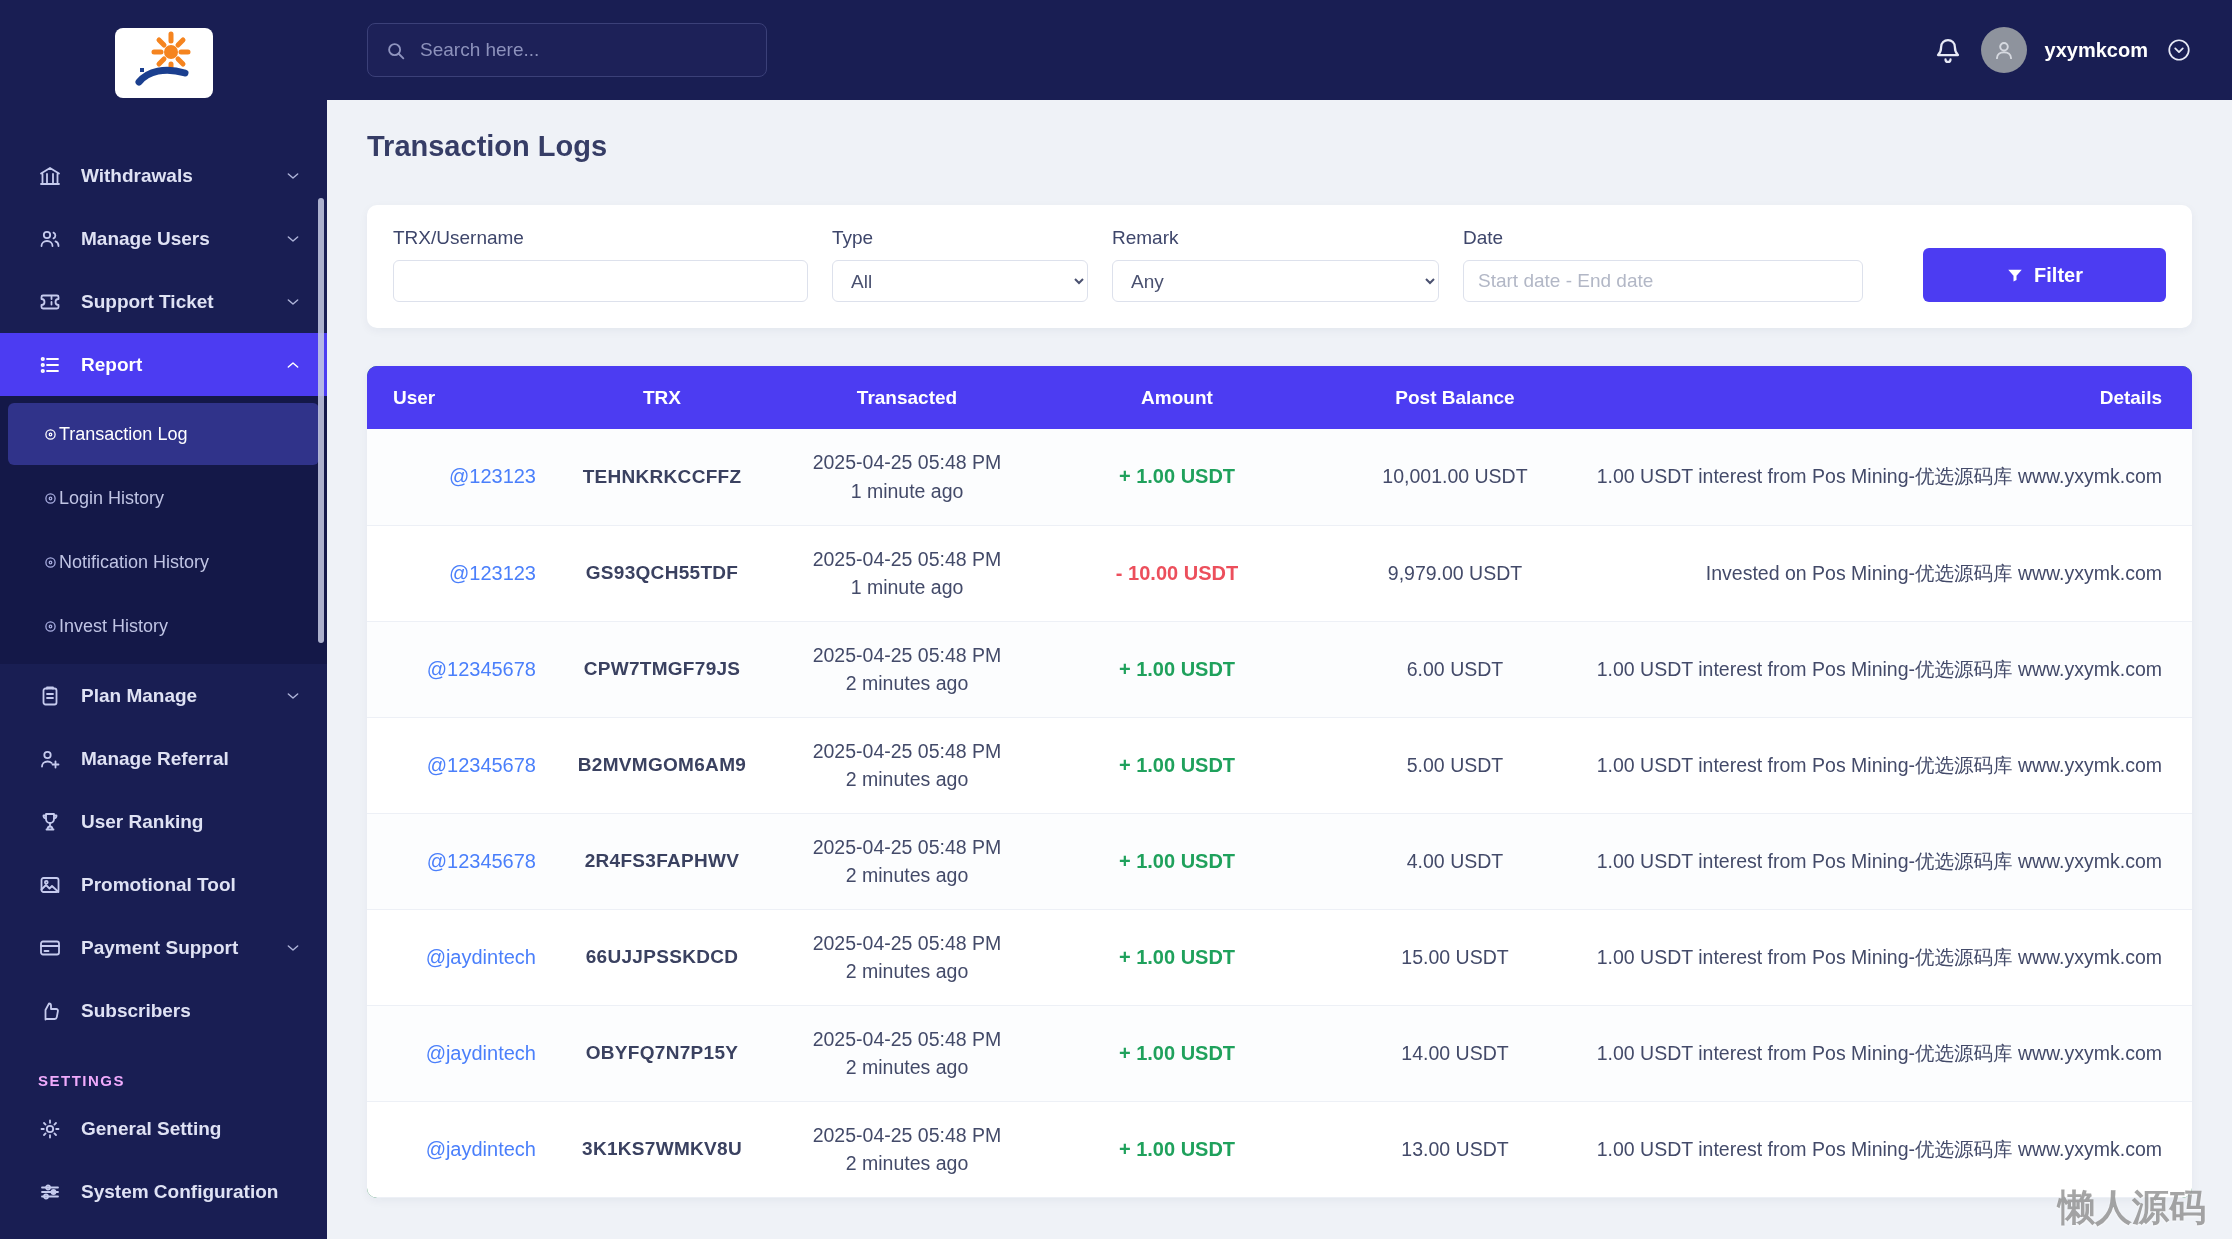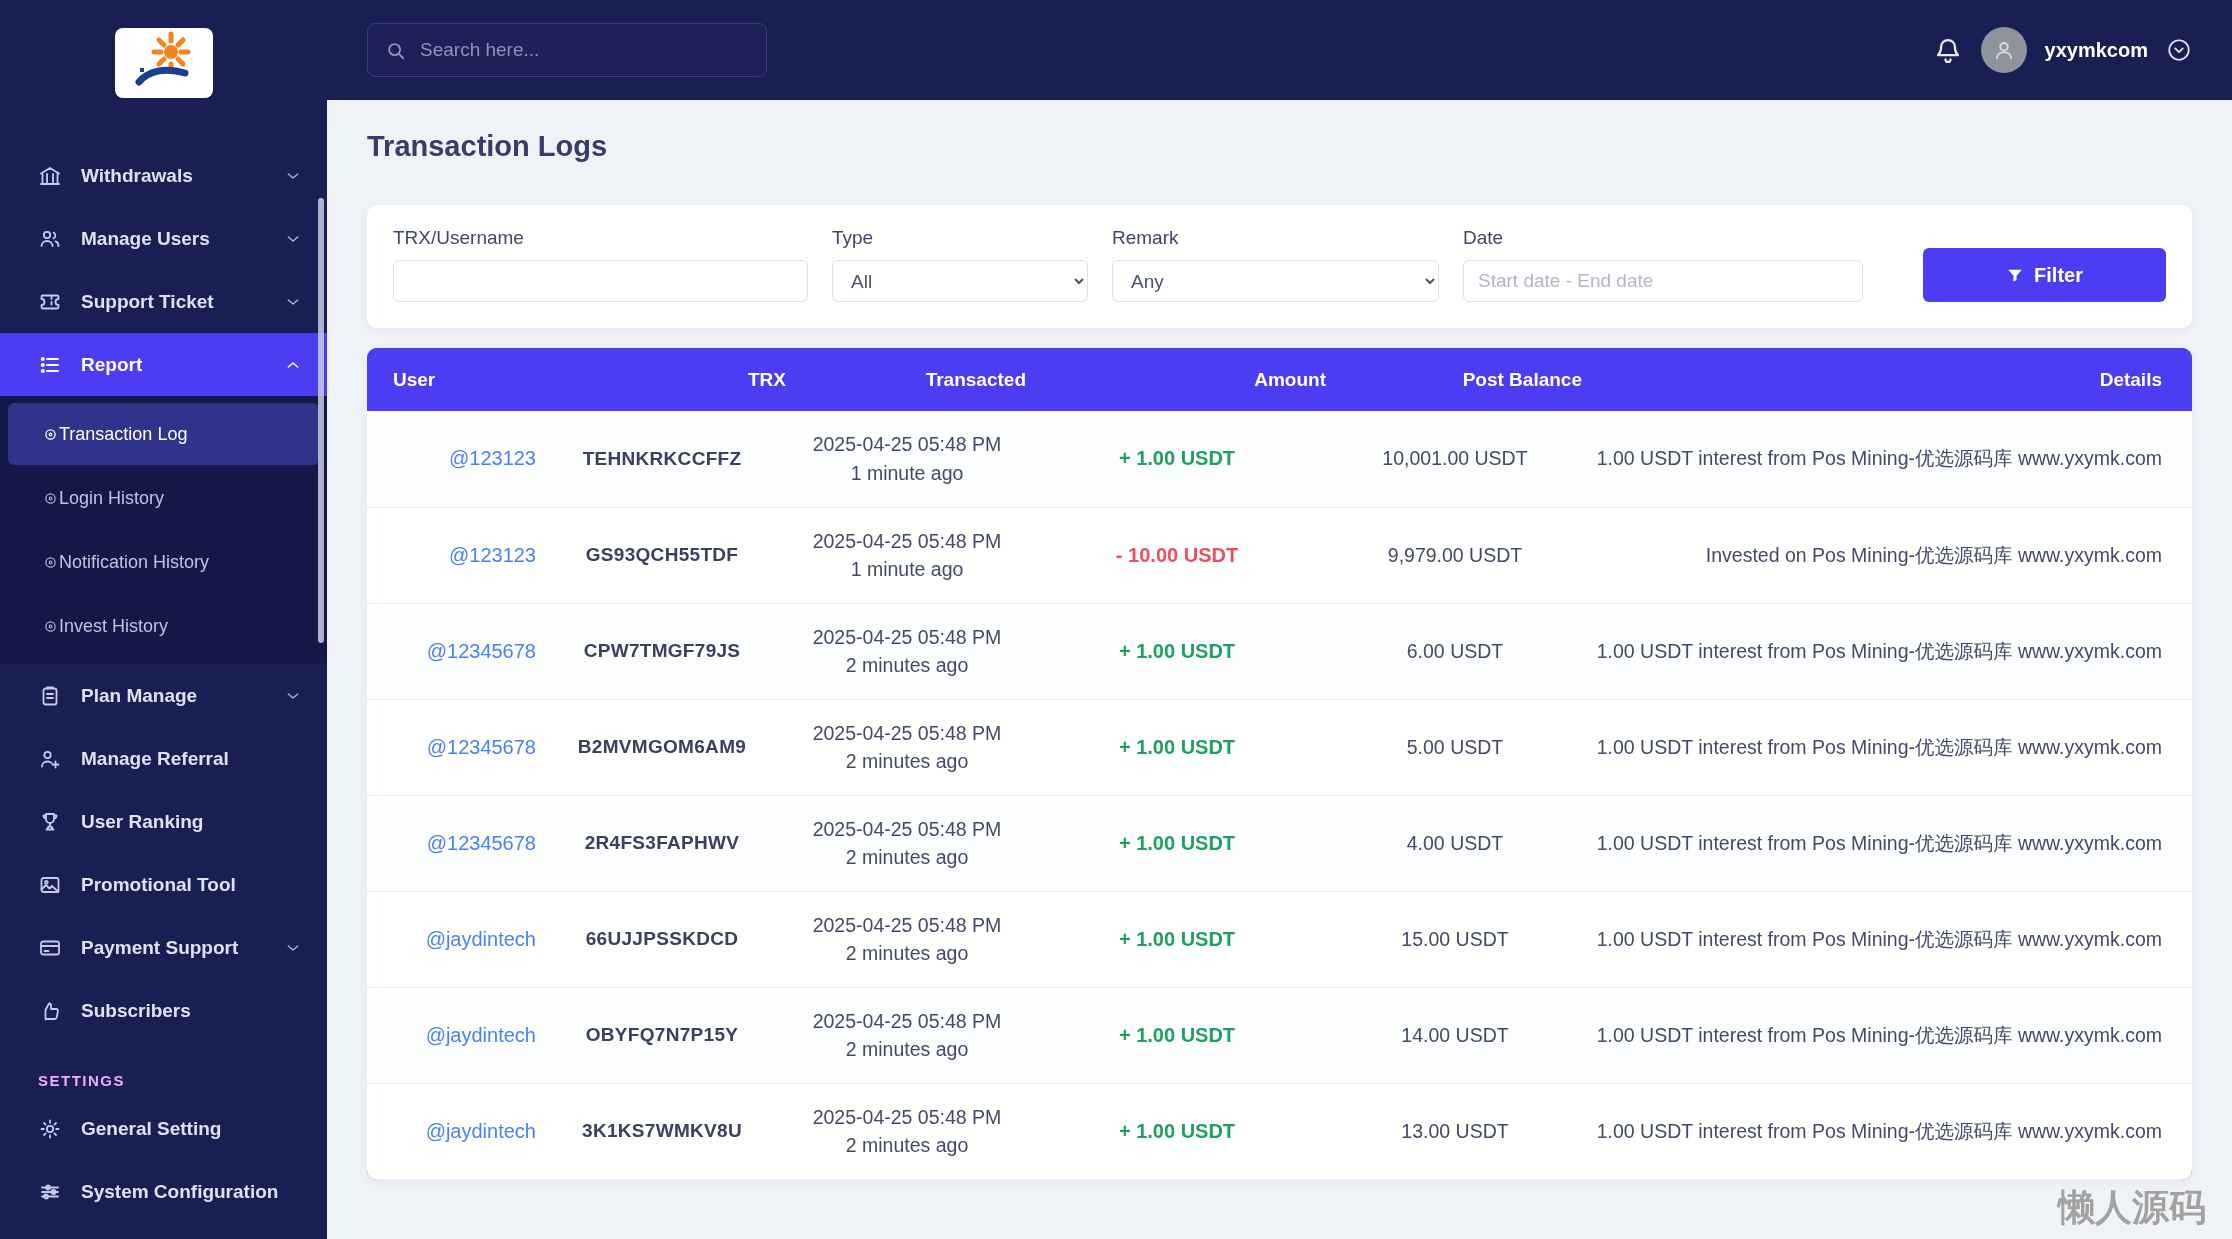--- a/index.html
+++ b/index.html
@@ -99,26 +99,26 @@
   .ff-date { width:400px; }
   .filter-btn {
     width:243px; height:54px; align-self:flex-end;
     background:#4c3cf2; color:#fff; border:none; border-radius:6px;
     font-size:20px; font-weight:600; font-family:inherit; cursor:pointer;
     display:flex; align-items:center; justify-content:center; gap:10px;margin-left:36px;
   }
   .filter-btn svg { width:18px; height:18px; fill:#fff; }
   
   .table-card {
-    margin-top:20px; background:#15803d; border-radius:10px; overflow:hidden;
+    margin-top:38px; background:#15803d; border-radius:10px; overflow:hidden;
     box-shadow:0 3px 10px rgba(25,30,80,.05);
   }
   table { width:100%; border-collapse:collapse; table-layout:fixed; }
   thead tr { background:#4c3cf2; height:63px; }
-  th { color:#fff; font-size:19px; font-weight:700; text-align:right; }
+  th { color:#fff; font-size:19px; font-weight:700; text-align:center; }
   th.col-user { text-align:left; padding-left:26px; }
   th.col-details { text-align:right; padding-right:30px; }
   tbody tr { height:96px; border-bottom:1px solid #edf0f6; background:#fff; }
   tbody tr:nth-child(odd) { background:#fcfdfe; }
   td { font-size:19.5px; color:#434a69; text-align:center; }
   td.td-user { text-align:right; padding-left:26px; }
   td.td-user a { color:#4a7ffb; font-size:20px; font-weight:500; text-decoration:none; cursor:pointer; }
   td.td-trx { font-weight:700; color:#3a4160; font-size:19px; letter-spacing:.3px; }
   td.td-date div { line-height:1.45; }
   td.td-amount span { font-weight:700; font-size:20px; color:#1fa15c; }

